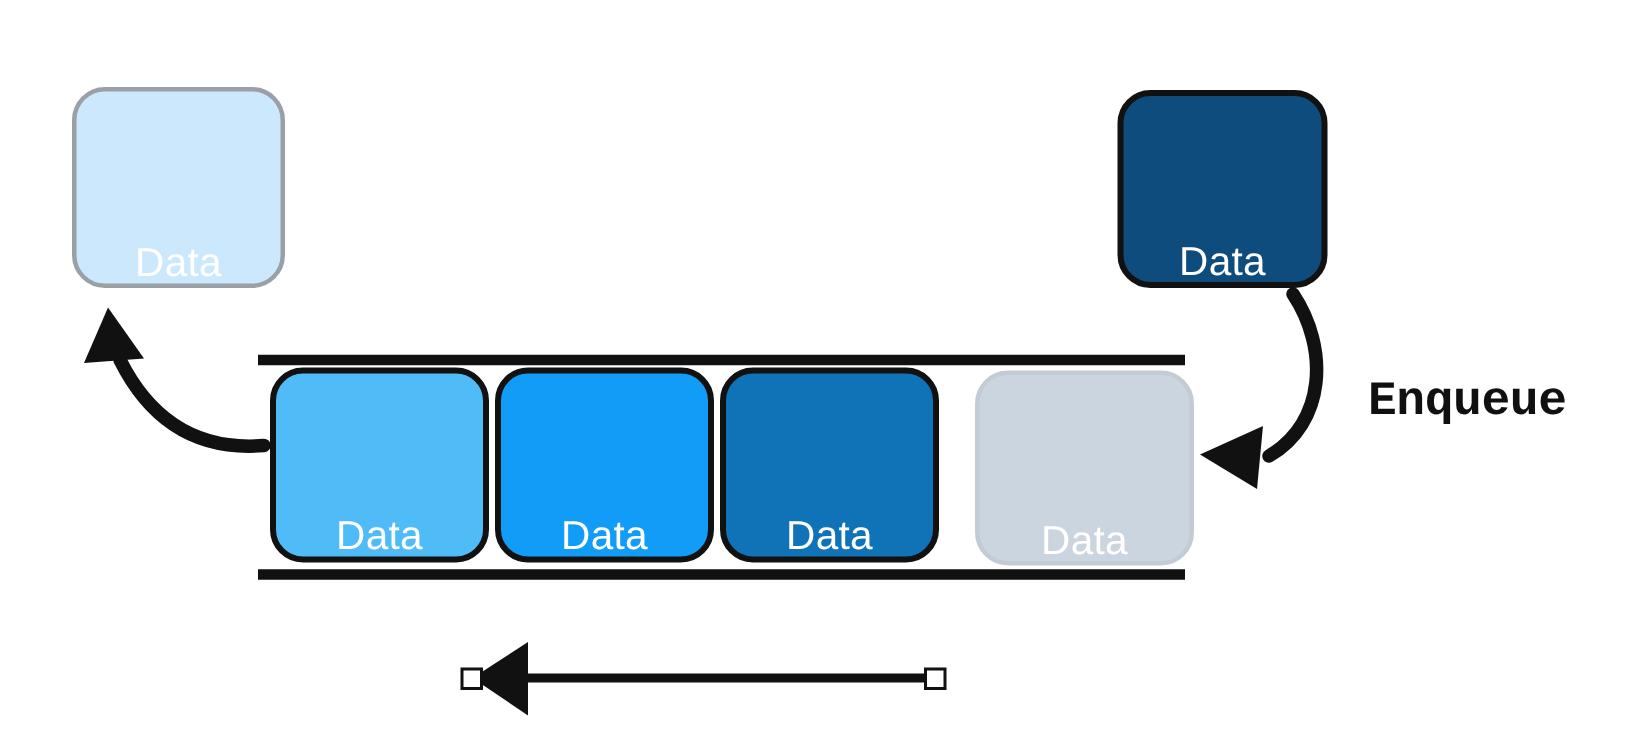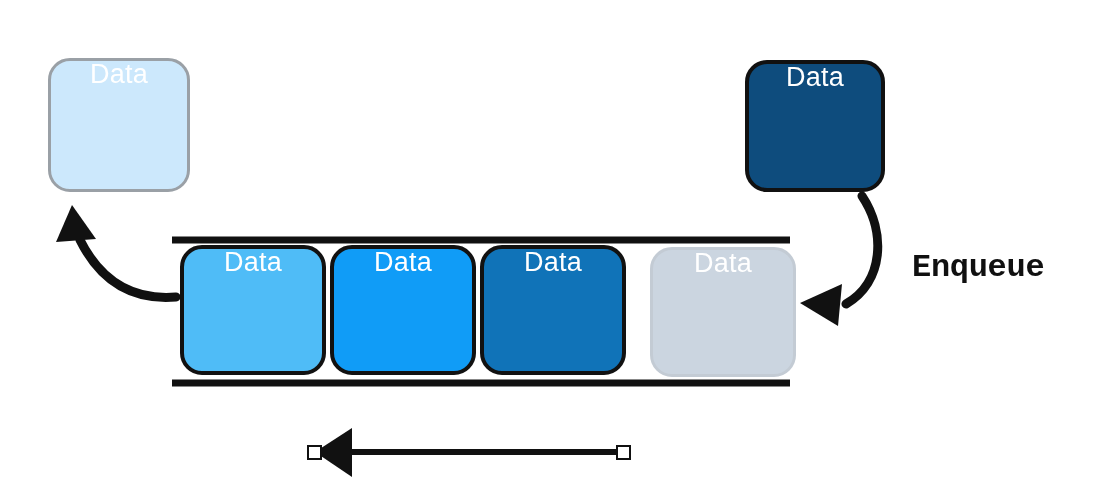--- a/index.html
+++ b/index.html
@@ -13,21 +13,21 @@
   #canvas {
     position: relative;
     width: 1095px;
     height: 504px;
     background: #ffffff;
     overflow: hidden;
   }
   .node {
     position: absolute;
     display: flex;
-    align-items: flex-start;
+    align-items: flex-end;
     justify-content: center;
     box-sizing: border-box;
     border-radius: 22px;
     color: #ffffff;
     font-size: 27px;
     font-weight: 400;
     letter-spacing: 0.2px;
     font-family: "Liberation Sans", sans-serif;
     user-select: none;
   }

